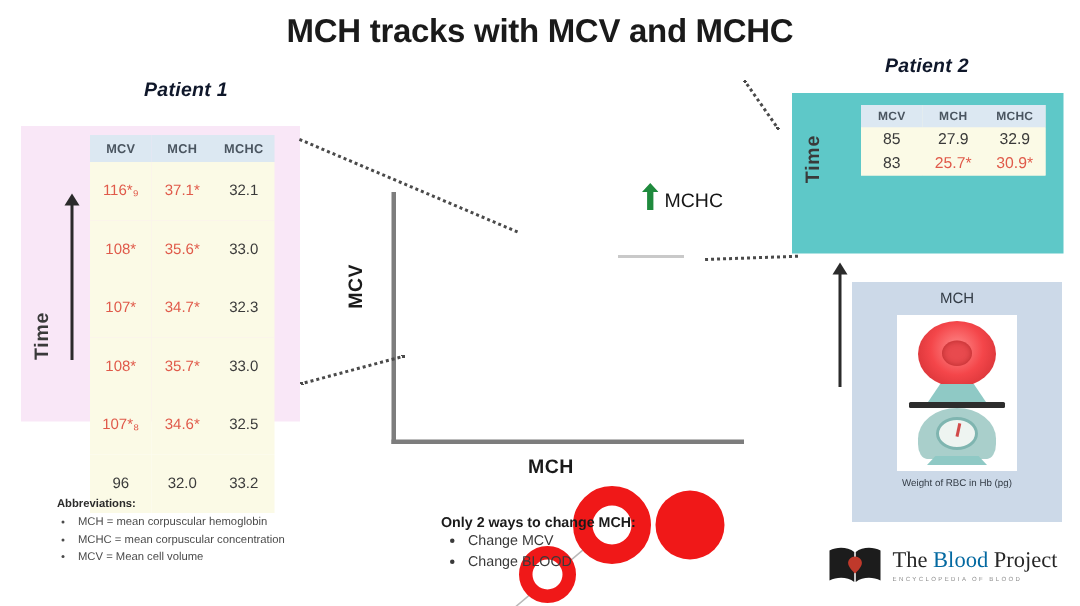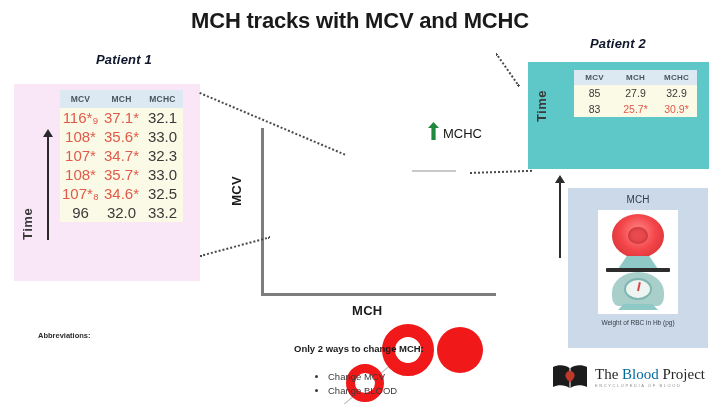--- a/index.html
+++ b/index.html
@@ -47,21 +47,21 @@
   }
   #p1-arrow{left:47px;top:136px;height:104px;}
 
   
   .tbl{border-collapse:collapse;}
   .tbl th{
     background:#dce8f2;color:#4a5560;font-size:8.5px;font-weight:bold;
     padding:4px 0 4px 0;text-align:center;letter-spacing:.2px;
   }
   .tbl td{
-    background:#fbfae6;font-size:15px;padding:1px 0;
+    background:#fbfae6;font-size:10px;padding:14px 0;
     text-align:center;color:#3a3a3a;
   }
   .tbl td.ab{color:#e05a4a;}
   #p1-table{left:60px;top:90px;}
   #p1-table th{width:41px;}
   #p1-table td{width:41px;}
 
   
   #p2-panel{
     left:528px;top:62px;width:181px;height:107px;
@@ -101,21 +101,21 @@
 
   
   #abbrev{left:38px;top:331px;width:240px;}
   #abbrev .hd{font-size:7.5px;font-weight:bold;color:#2b2b2b;margin-bottom:2px;}
   #abbrev ul{margin:0;padding-left:14px;}
   #abbrev li{font-size:7.5px;color:#4a4a4a;line-height:1.55;}
 
   
   #ways{left:294px;top:343px;width:200px;}
   #ways .hd{font-size:9.5px;font-weight:bold;color:#1a1a1a;margin-bottom:0;}
-  #ways ul{margin:16px;padding-left:18px;}
+  #ways ul{margin:0;padding-left:18px;}
   #ways li{font-size:9.5px;color:#3a3a3a;line-height:1.5;}
 
   
   #mch-card{
     left:568px;top:188px;width:140px;height:160px;background:#ccd9e8;
   }
   #mch-card-title{
     left:568px;top:194px;width:140px;text-align:center;
     font-size:10px;color:#333c46;
   }
@@ -269,20 +269,25 @@
   <span id="mchc-label">MCHC</span>
 </div>
 
 <div class="leader" style="left:200px;top:92px;width:158px;transform:rotate(23deg);"></div>
 <div class="leader" style="left:200px;top:255px;width:72px;transform:rotate(-15deg);"></div>
 <div class="leader" style="left:497px;top:53px;width:40px;transform:rotate(55deg);"></div>
 <div class="leader" style="left:470px;top:172px;width:62px;transform:rotate(-2deg);"></div>
 
 <div class="abs" id="abbrev">
   <div class="hd">Abbreviations:</div>
+  <ul id="abbrev-list">
+      <li>MCH = mean corpuscular hemoglobin</li>
+      <li>MCHC = mean corpuscular concentration</li>
+      <li>MCV = Mean cell volume</li>
+    </ul>
 </div>
 
 <div class="abs" id="ways">
   <div class="hd">Only 2 ways to change MCH:</div>
   <ul id="ways-list">
       <li>Change MCV</li>
       <li>Change BLOOD</li>
     </ul>
 </div>
 

